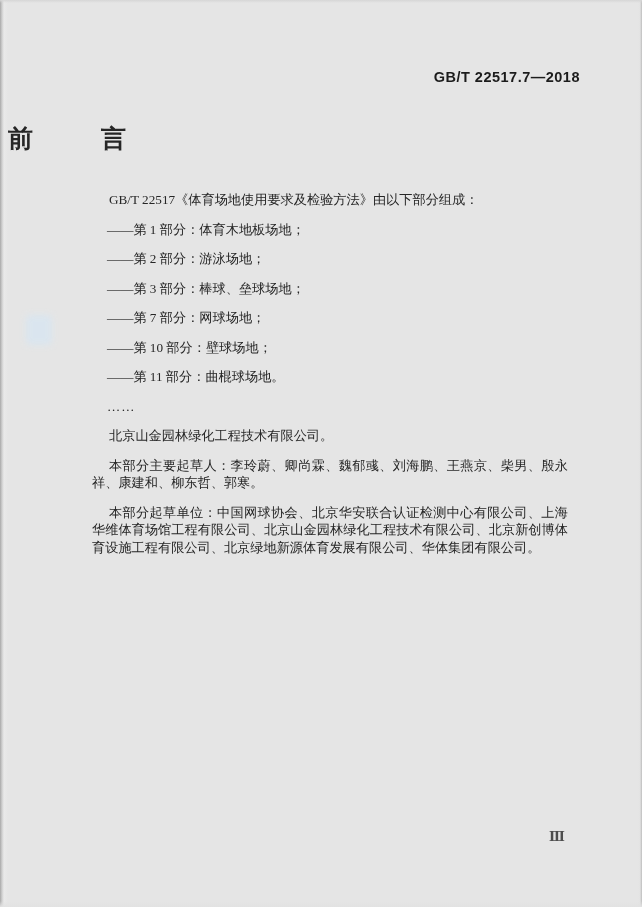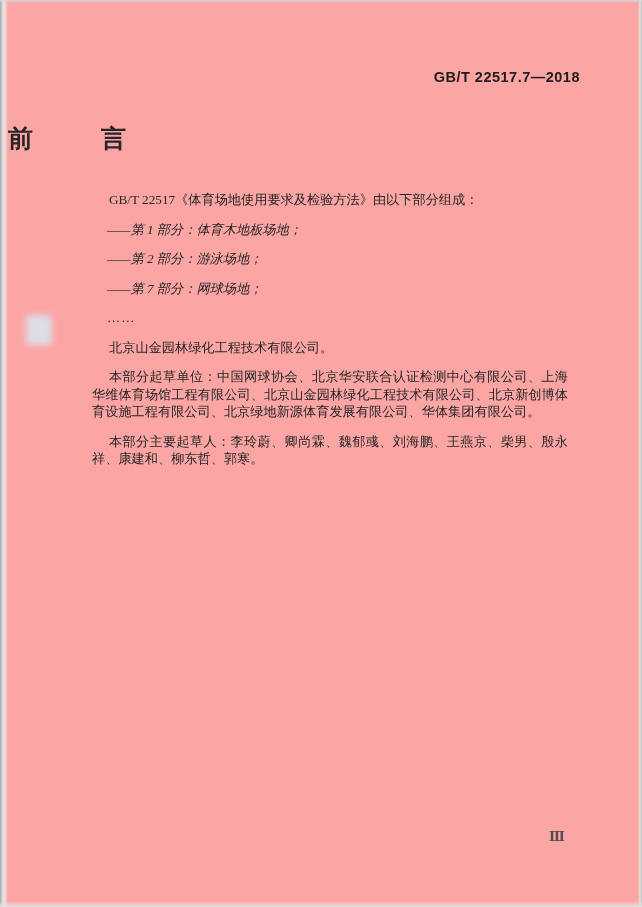--- a/index.html
+++ b/index.html
@@ -4,21 +4,21 @@
 <style>
   html,body{margin:0;padding:0;}
   body{
     width:642px;height:907px;
     background:#ffffff;
     font-family:"Liberation Serif","DejaVu Serif",serif;
     overflow:hidden;
   }
   .scan-page{
     position:relative;width:642px;height:907px;
-    background:#fca5a5;
+    background:#e5e5e5;
   }
   
   .edge-left{
     position:absolute;left:0;top:0;width:8px;height:907px;
     background:linear-gradient(to right,#a8a8a8 0px,#cfcfcf 2px,#e9e9e9 4px,rgba(255,255,255,0) 8px);
   }
   .edge-right{
     position:absolute;right:0;top:0;width:4px;height:907px;
     background:linear-gradient(to left,#bdbdbd 0px,#e3e3e3 2px,rgba(255,255,255,0) 4px);
   }
@@ -46,21 +46,21 @@
     font-weight:bold;font-size:25px;color:#262626;
     letter-spacing:6px;
   }
   .content{
     position:absolute;left:80px;top:179px;width:500px;
     font-size:13.2px;line-height:17.5px;color:#262626;
     text-align:justify;
   }
   .content p{margin:12px;}
   .indent{text-indent:17px;}
-  .part-item{padding-left:15px;font-style:italic;}
+  .part-item{padding-left:15px;}
   .ellipsis-line{padding-left:15px;letter-spacing:1px;}
   .page-number{
     position:absolute;left:549px;top:829px;
     font-family:"Liberation Serif","DejaVu Serif",serif;
     font-weight:bold;font-size:13px;color:#4e4e4e;letter-spacing:1px;
   }
 </style>
 </head>
 <body>
 
@@ -73,22 +73,25 @@
   <div class="blue-smudge"></div>
 
   <div class="std-code">GB/T 22517.7—2018</div>
 
   <div class="foreword-title">前　　言</div>
 
   <div class="content">
     <p class="indent">GB/T 22517《体育场地使用要求及检验方法》由以下部分组成：</p>
     <p class="part-item">——第 1 部分：体育木地板场地；</p>
     <p class="part-item">——第 2 部分：游泳场地；</p>
+    <p class="part-item">——第 3 部分：棒球、垒球场地；</p>
     <p class="part-item">——第 7 部分：网球场地；</p>
+    <p class="part-item">——第 10 部分：壁球场地；</p>
+    <p class="part-item">——第 11 部分：曲棍球场地。</p>
     <p class="ellipsis-line">……</p>
     <p class="indent">北京山金园林绿化工程技术有限公司。</p>
+    <p class="indent">本部分主要起草人：李玲蔚、卿尚霖、魏郁彧、刘海鹏、王燕京、柴男、殷永祥、康建和、柳东哲、郭寒。</p>
     <p class="indent">本部分起草单位：中国网球协会、北京华安联合认证检测中心有限公司、上海华维体育场馆工程有限公司、北京山金园林绿化工程技术有限公司、北京新创博体育设施工程有限公司、北京绿地新源体育发展有限公司、华体集团有限公司。</p>
-    <p class="indent">本部分主要起草人：李玲蔚、卿尚霖、魏郁彧、刘海鹏、王燕京、柴男、殷永祥、康建和、柳东哲、郭寒。</p>
   </div>
 
   <div class="page-number">Ⅲ</div>
 
 </div>
 
 </body></html>

